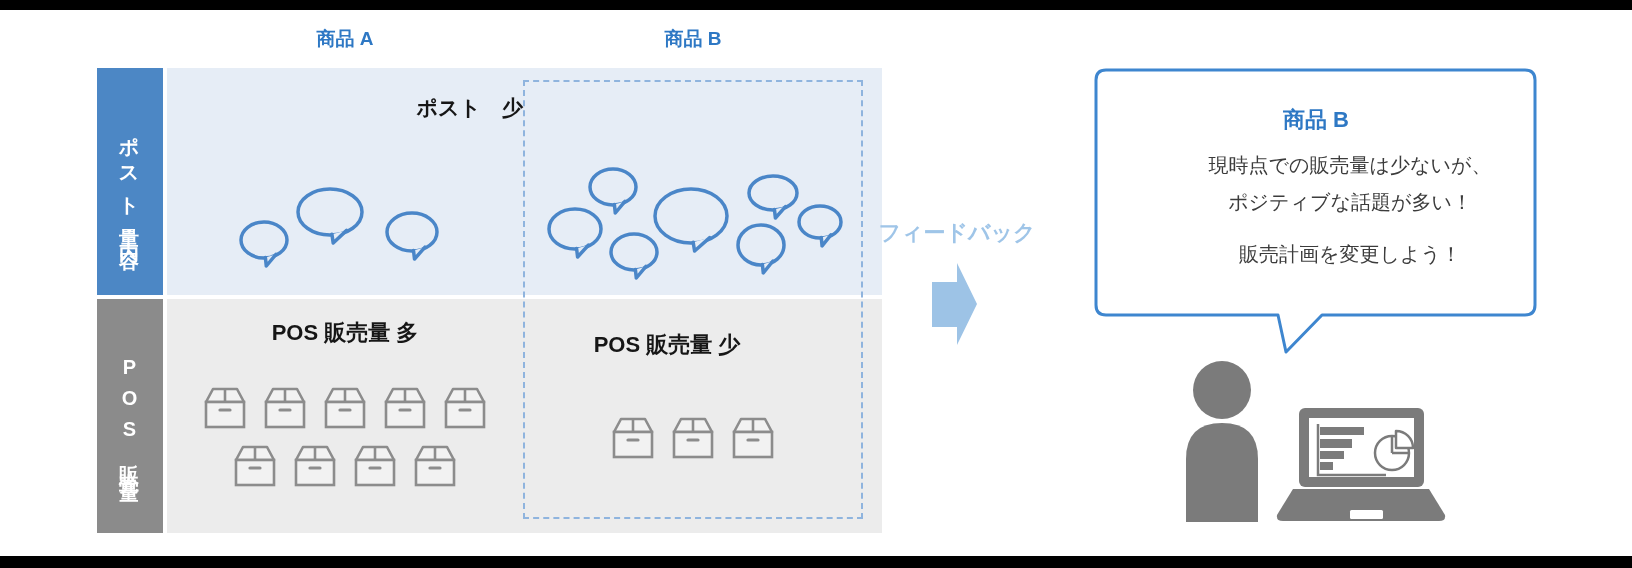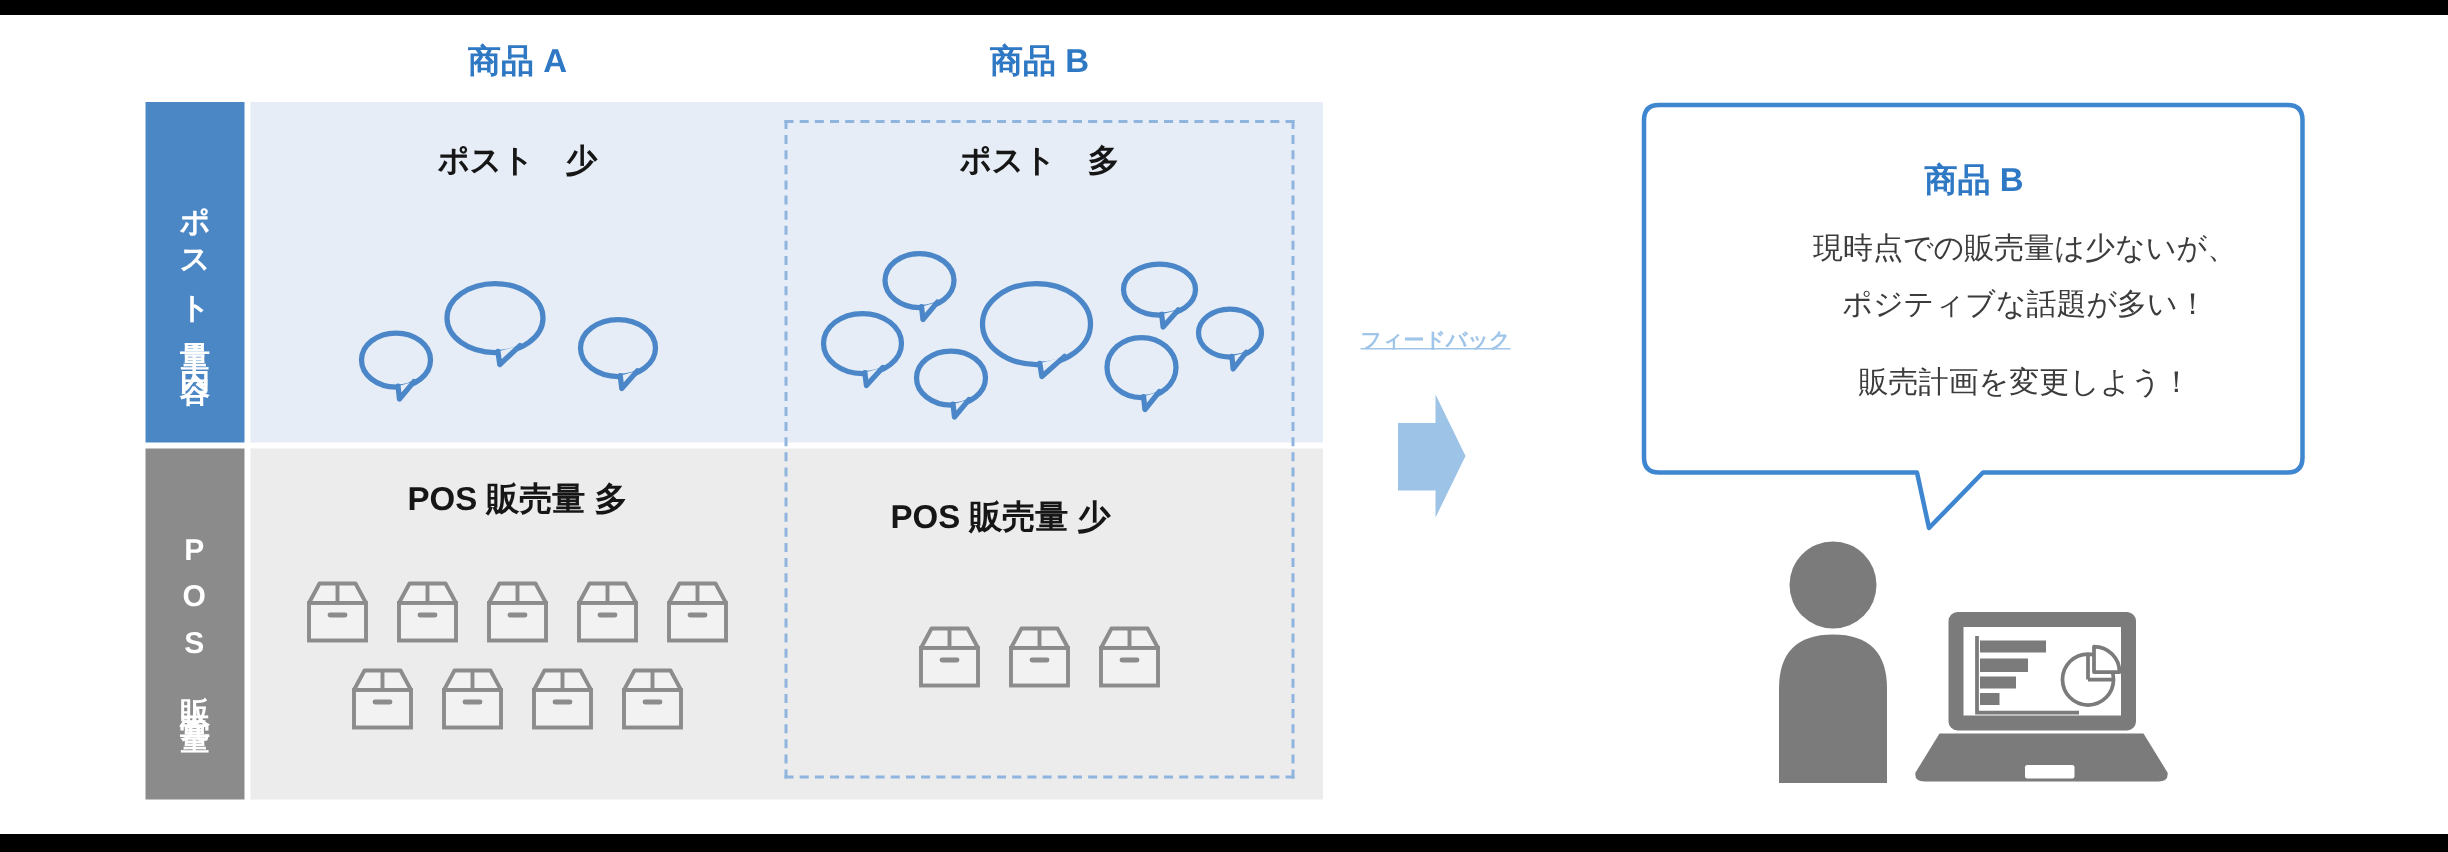--- a/index.html
+++ b/index.html
@@ -4,45 +4,45 @@
 <style>
   html,body{margin:0;padding:0;background:#fff;}
   body{width:1632px;height:568px;position:relative;overflow:hidden;
        font-family:"Liberation Sans","DejaVu Sans",sans-serif;}
   .abs{position:absolute;}
   .bar{position:absolute;left:0;width:1632px;background:#000;}
   .bar.top{top:0;height:10px;}
   .bar.bottom{top:556px;height:12px;}
 
   
-  .col-label{position:absolute;top:26px;text-align:center;font-size:22px;font-weight:bold;color:#2e78c4;}
+  .col-label{position:absolute;top:26px;text-align:center;font-size:19px;font-weight:bold;color:#2e78c4;}
   .row-header{position:absolute;left:97px;width:66px;display:flex;align-items:center;justify-content:center;}
   .row-header .vtext{writing-mode:vertical-rl;text-orientation:upright;color:#fff;font-weight:bold;font-size:20px;letter-spacing:0.35em;}
   .rh-post{top:68px;height:227px;background:#4c87c5;}
   .rh-pos{top:299px;height:234px;background:#8b8b8b;}
   .band{position:absolute;left:167px;width:715px;}
   .band-post{top:68px;height:227px;background:#e6edf6;}
   .band-pos{top:299px;height:234px;background:#ececec;}
   .dashed-box{position:absolute;left:523px;top:80px;width:340px;height:439px;border:2px dashed #8fb4de;box-sizing:border-box;}
 
-  .cell-title{position:absolute;text-align:center;font-weight:bold;color:#161616;font-size:21px;line-height:31px;}
+  .cell-title{position:absolute;text-align:right;font-weight:bold;color:#161616;font-size:21px;line-height:31px;}
   .ct-a{left:167px;width:356px;top:92px;}
   .ct-b{left:523px;width:340px;top:92px;}
   .pos-title{position:absolute;text-align:center;font-weight:bold;color:#161616;font-size:22px;}
   .pt-a{left:167px;width:356px;top:318px;}
   .pt-b{left:497px;width:340px;top:330px;}
 
   .boxes{position:absolute;display:flex;flex-direction:column;gap:14px;align-items:center;}
   .boxes-a{left:167px;width:356px;top:386px;}
   .boxes-b{left:523px;width:340px;top:416px;}
   .box-row{display:flex;gap:12px;}
 
   
   .feedback-label{position:absolute;left:877px;top:218px;width:160px;text-align:center;
-                  font-size:14px;font-weight:bold;color:#9fc5e8;text-decoration:underline;}
+                  font-size:22px;font-weight:bold;color:#9fc5e8;}
 
   
   .callout-title{position:absolute;left:1096px;top:105px;width:440px;text-align:center;
                  font-size:22px;font-weight:bold;color:#2e78c4;}
   .callout-line{position:absolute;left:1096px;width:508px;text-align:center;font-size:20px;color:#3c3c3c;}
   .cl-0{top:152px;}
   .cl-1{top:189px;}
   .cl-2{top:241px;}
 </style>
 </head>
@@ -64,21 +64,20 @@
   <div class="row-header rh-pos">
     <span class="vtext" style="letter-spacing:0.45em;">POS販売量</span>
   </div>
 
   <div class="dashed-box"></div>
 
   <div class="cell-title ct-a">
     <div>ポスト　少</div>
   </div>
   <div class="cell-title ct-b">
-    <div>ポスト　多</div>
   </div>
 
   <div class="pos-title pt-a">POS 販売量 多</div>
   <div class="pos-title pt-b">POS 販売量 少</div>
 
   <svg id="bubbles-a" class="abs" style="left:235px;top:168px;" width="210" height="106">
       <ellipse cx="95" cy="44" rx="32" ry="23" fill="#e6edf6" stroke="#4a86c8" stroke-width="3.5"></ellipse>
       <path d="M111.64,62.400000000000006 L98.2,75 L96.92,66.31" fill="#e6edf6" stroke="#4a86c8" stroke-width="3.5" stroke-linejoin="round" stroke-linecap="round"></path>
       <ellipse cx="29" cy="72" rx="23" ry="18" fill="#e6edf6" stroke="#4a86c8" stroke-width="3.5"></ellipse>
       <path d="M40.96,86.4 L31.3,98 L30.38,89.46000000000001" fill="#e6edf6" stroke="#4a86c8" stroke-width="3.5" stroke-linejoin="round" stroke-linecap="round"></path>

